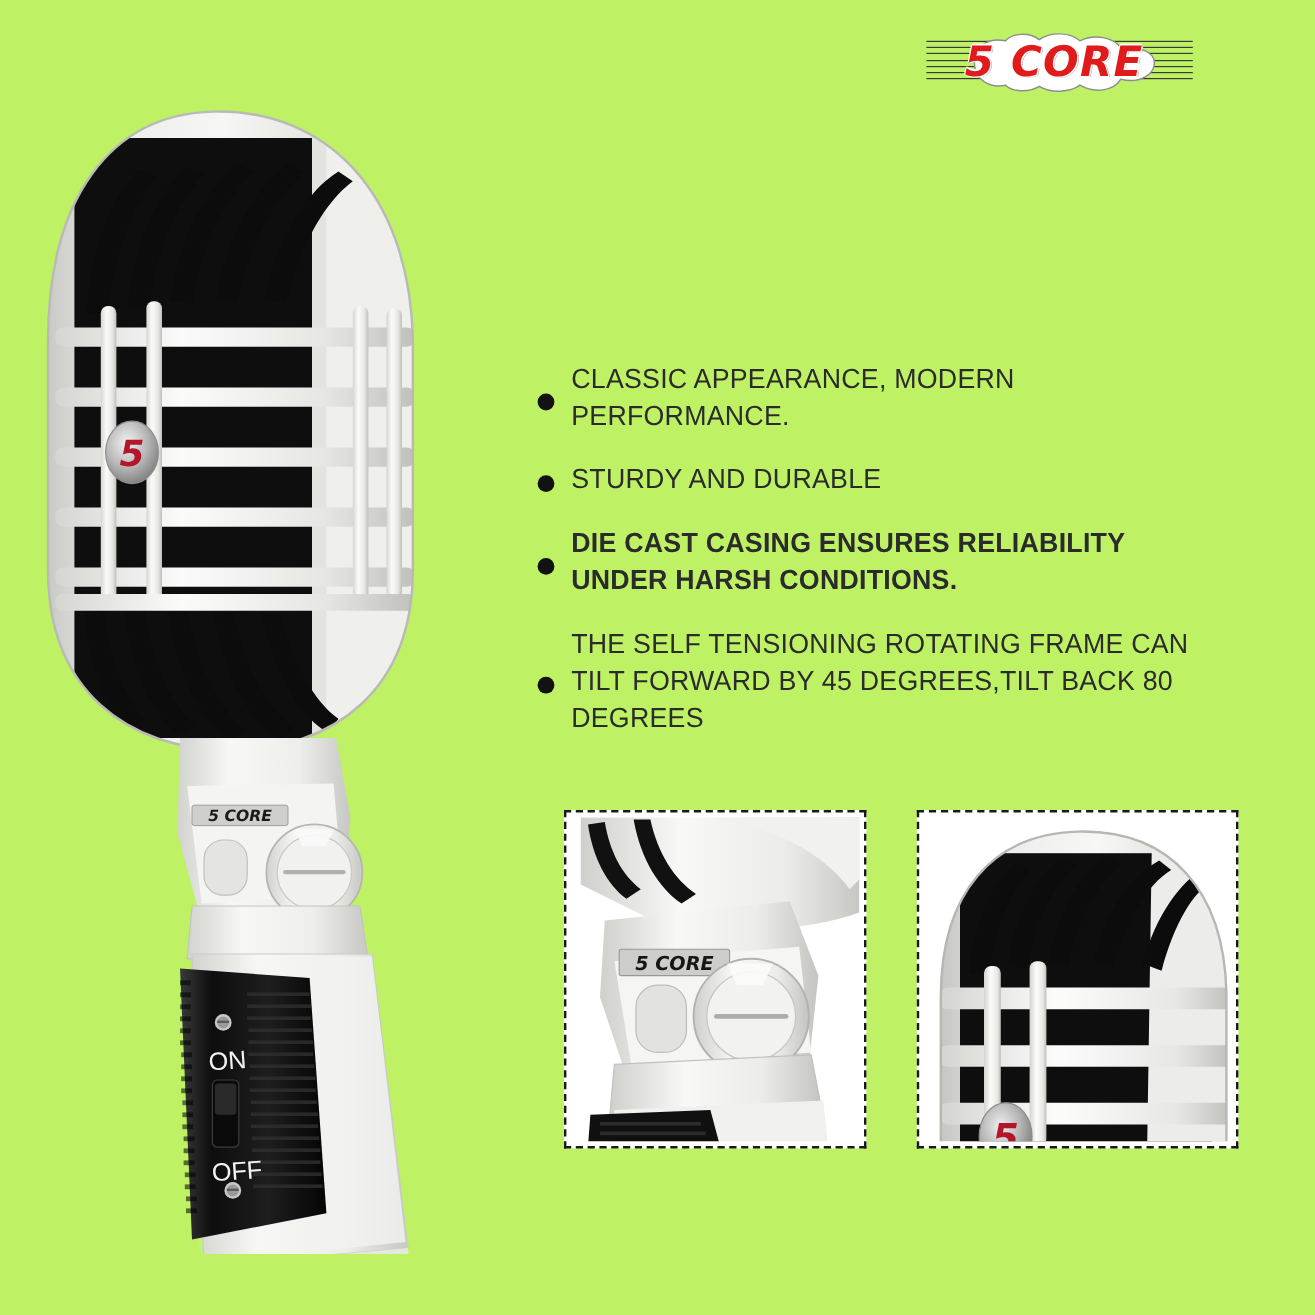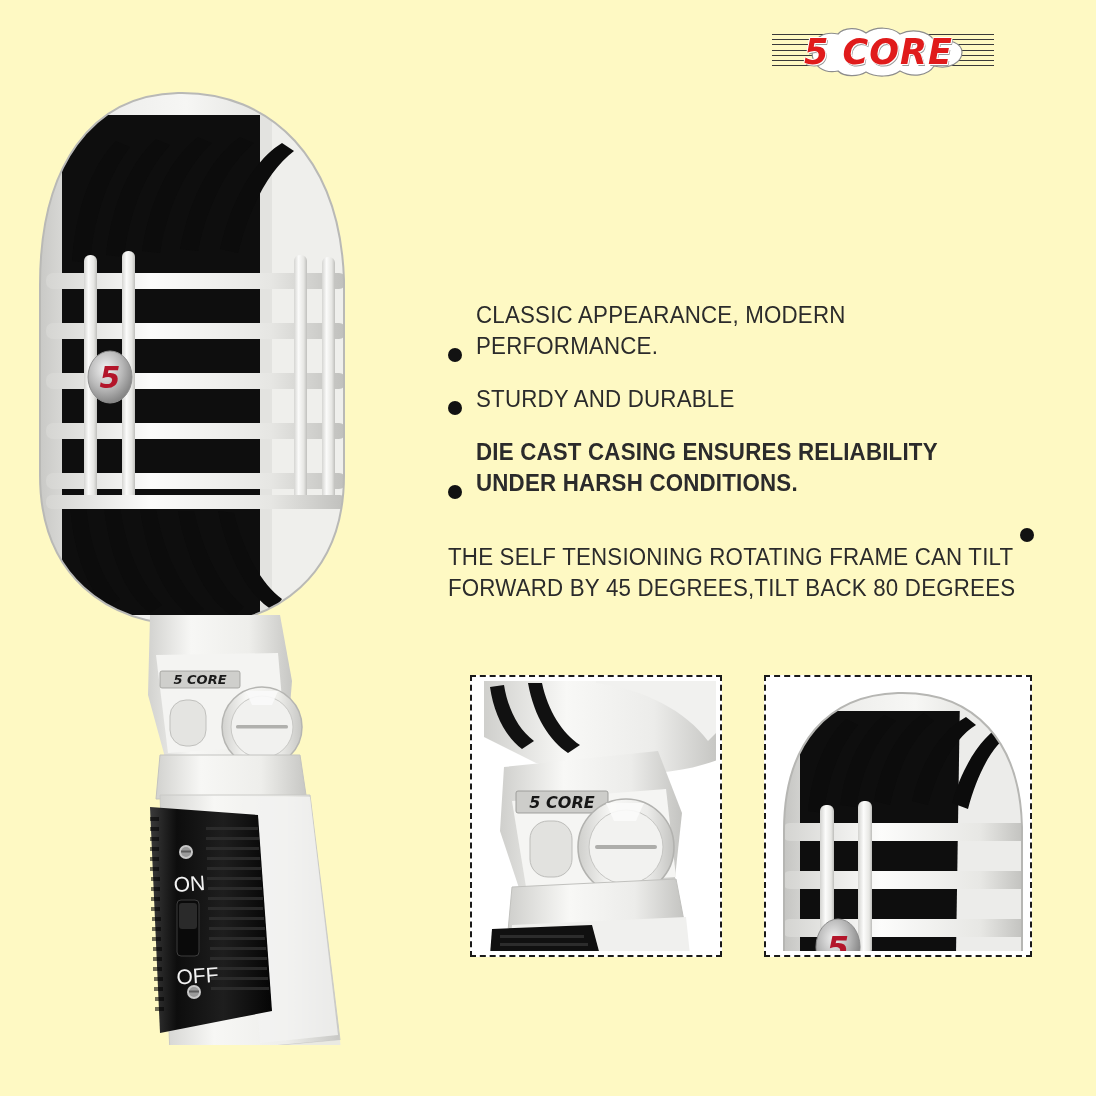--- a/index.html
+++ b/index.html
@@ -3,21 +3,21 @@
 <meta charset="utf-8">
 <style>
   html,body{margin:0;padding:0;}
   body{
     width:1096px;height:1096px;
     background:#ffffff;
     font-family:"Liberation Sans", sans-serif;
     overflow:hidden;
     position:relative;
   }
-  .page{position:relative;width:1096px;height:1096px;background:#fef9c3;overflow:hidden;}
+  .page{position:relative;width:1096px;height:1096px;background:#bef264;overflow:hidden;}
 
   
   .logo{position:absolute;left:772px;top:24px;width:222px;height:58px;}
   .logo-stripes{position:absolute;left:0;top:10px;width:222px;height:36px;}
   .logo-stripes i{display:block;height:1px;background:#3a3a3a;margin-bottom:4.2px;width:100%;}
   .logo-bubble{position:absolute;left:24px;top:2px;width:176px;height:52px;}
   .logo-bubble svg{display:block;}
   .logo-text{
     position:absolute;left:32px;top:7px;width:166px;height:42px;
     font-family:"DejaVu Sans", sans-serif;
@@ -34,21 +34,21 @@
     color:#111;transform:scaleX(0.93);transform-origin:left center;white-space:nowrap;
   }
   .headline .l2{
     font-family:"Liberation Sans", sans-serif;
     font-weight:bold;font-size:39px;line-height:44px;letter-spacing:-0.3px;
     color:#111;transform:scaleX(0.93);transform-origin:left center;white-space:nowrap;
   }
 
   
   .features{position:absolute;left:448px;top:300px;width:600px;}
-  .feat{position:relative;display:flex;align-items:flex-end;margin-bottom:22px;}
+  .feat{position:relative;display:flex;align-items:center;margin-bottom:22px;}
   .feat .dot{
     flex:0 0 auto;width:14px;height:14px;border-radius:50%;background:#121212;
     margin-top:7px;margin-right:14px;
   }
   .feat .ftext{
     font-family:"Liberation Sans", sans-serif;
     font-size:23px;line-height:31px;color:#2b2b2b;letter-spacing:0.2px;
     transform:scaleX(0.97);transform-origin:left top;
   }
 
@@ -102,21 +102,21 @@
       <span class="ftext">CLASSIC APPEARANCE, MODERN PERFORMANCE.</span>
     </div>
     <div class="feat">
       <span class="dot"></span>
       <span class="ftext">STURDY AND DURABLE</span>
     </div>
     <div class="feat" style="width:555px;font-weight:bold;">
       <span class="dot"></span>
       <span class="ftext">DIE CAST CASING ENSURES RELIABILITY UNDER HARSH CONDITIONS.</span>
     </div>
-    <div class="feat" style="width:600px;flex-direction:column;">
+    <div class="feat" style="width:600px;">
       <span class="dot"></span>
       <span class="ftext">THE SELF TENSIONING ROTATING FRAME CAN TILT FORWARD BY 45 DEGREES,TILT BACK 80 DEGREES</span>
     </div>
   </div>
 
   <div class="mic-main">
     <svg width="420" height="990" viewBox="0 0 420 990">
       <defs>
         <linearGradient id="bodyG" x1="0" y1="0" x2="1" y2="0">
           <stop offset="0%" stop-color="#c9c9c6"></stop>

